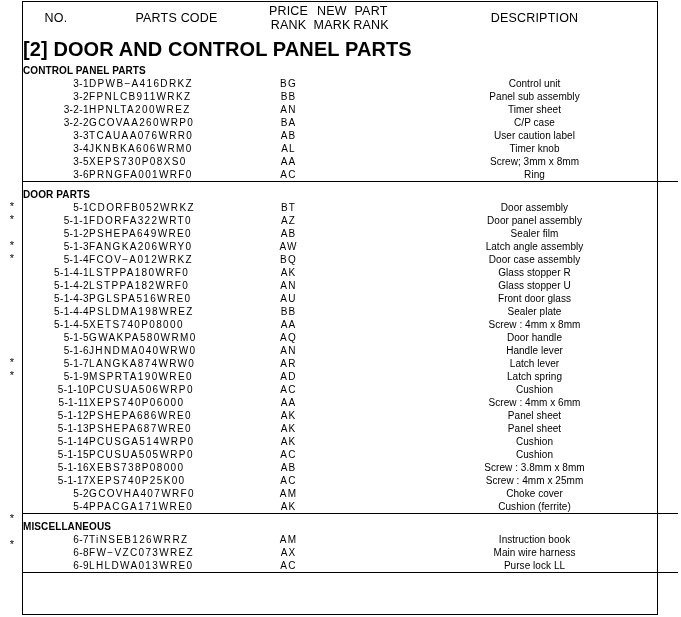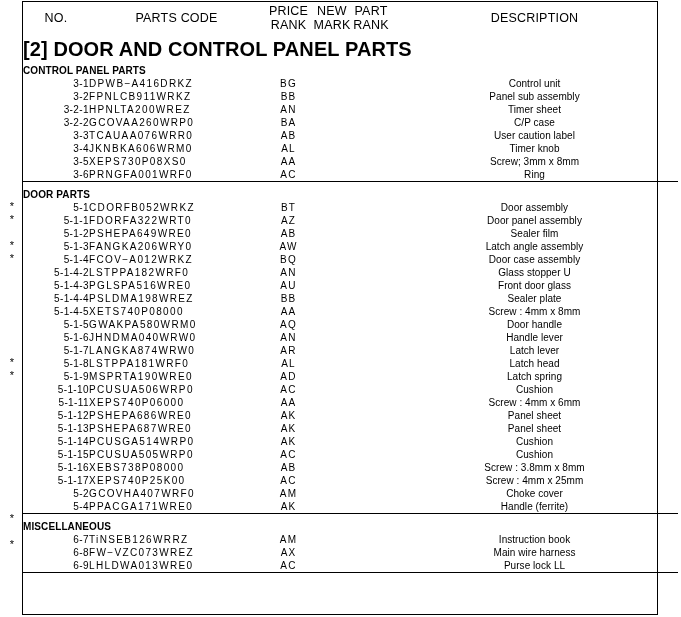--- a/index.html
+++ b/index.html
@@ -314,20 +314,28 @@
           </tr>
           <tr class="drow">
             <td class="no">5-1-4</td>
             <td class="code">FCOV−A012WRKZ</td>
             <td class="rank">BQ</td>
             <td class="blank"></td>
             <td class="blank"></td>
             <td class="desc">Door case assembly</td>
           </tr>
           <tr class="drow">
+            <td class="no">5-1-4-1</td>
+            <td class="code">LSTPPA180WRF0</td>
+            <td class="rank">AK</td>
+            <td class="blank"></td>
+            <td class="blank"></td>
+            <td class="desc">Glass stopper R</td>
+          </tr>
+          <tr class="drow">
             <td class="no">5-1-4-2</td>
             <td class="code">LSTPPA182WRF0</td>
             <td class="rank">AN</td>
             <td class="blank"></td>
             <td class="blank"></td>
             <td class="desc">Glass stopper U</td>
           </tr>
           <tr class="drow">
             <td class="no">5-1-4-3</td>
             <td class="code">PGLSPA516WRE0</td>
@@ -368,28 +376,20 @@
             <td class="blank"></td>
             <td class="desc">Handle lever</td>
           </tr>
           <tr class="drow">
             <td class="no">5-1-7</td>
             <td class="code">LANGKA874WRW0</td>
             <td class="rank">AR</td>
             <td class="blank"></td>
             <td class="blank"></td>
             <td class="desc">Latch lever</td>
-          </tr>
-          <tr class="drow">
-            <td class="no">5-1-8</td>
-            <td class="code">LSTPPA181WRF0</td>
-            <td class="rank">AL</td>
-            <td class="blank"></td>
-            <td class="blank"></td>
-            <td class="desc">Latch head</td>
           </tr>
           <tr class="drow">
             <td class="no">5-1-9</td>
             <td class="code">MSPRTA190WRE0</td>
             <td class="rank">AD</td>
             <td class="blank"></td>
             <td class="blank"></td>
             <td class="desc">Latch spring</td>
           </tr>
           <tr class="drow">
@@ -463,21 +463,21 @@
             <td class="blank"></td>
             <td class="blank"></td>
             <td class="desc">Choke cover</td>
           </tr>
           <tr class="drow endgrp">
             <td class="no">5-4</td>
             <td class="code">PPACGA171WRE0</td>
             <td class="rank">AK</td>
             <td class="blank"></td>
             <td class="blank"></td>
-            <td class="desc">Handle (ferrite)</td>
+            <td class="desc">Cushion (ferrite)</td>
           </tr>
           <tr class="spacer">
             <td></td>
             <td></td>
             <td></td>
             <td></td>
             <td></td>
             <td class="desc"></td>
           </tr>
           <tr class="group-row">

